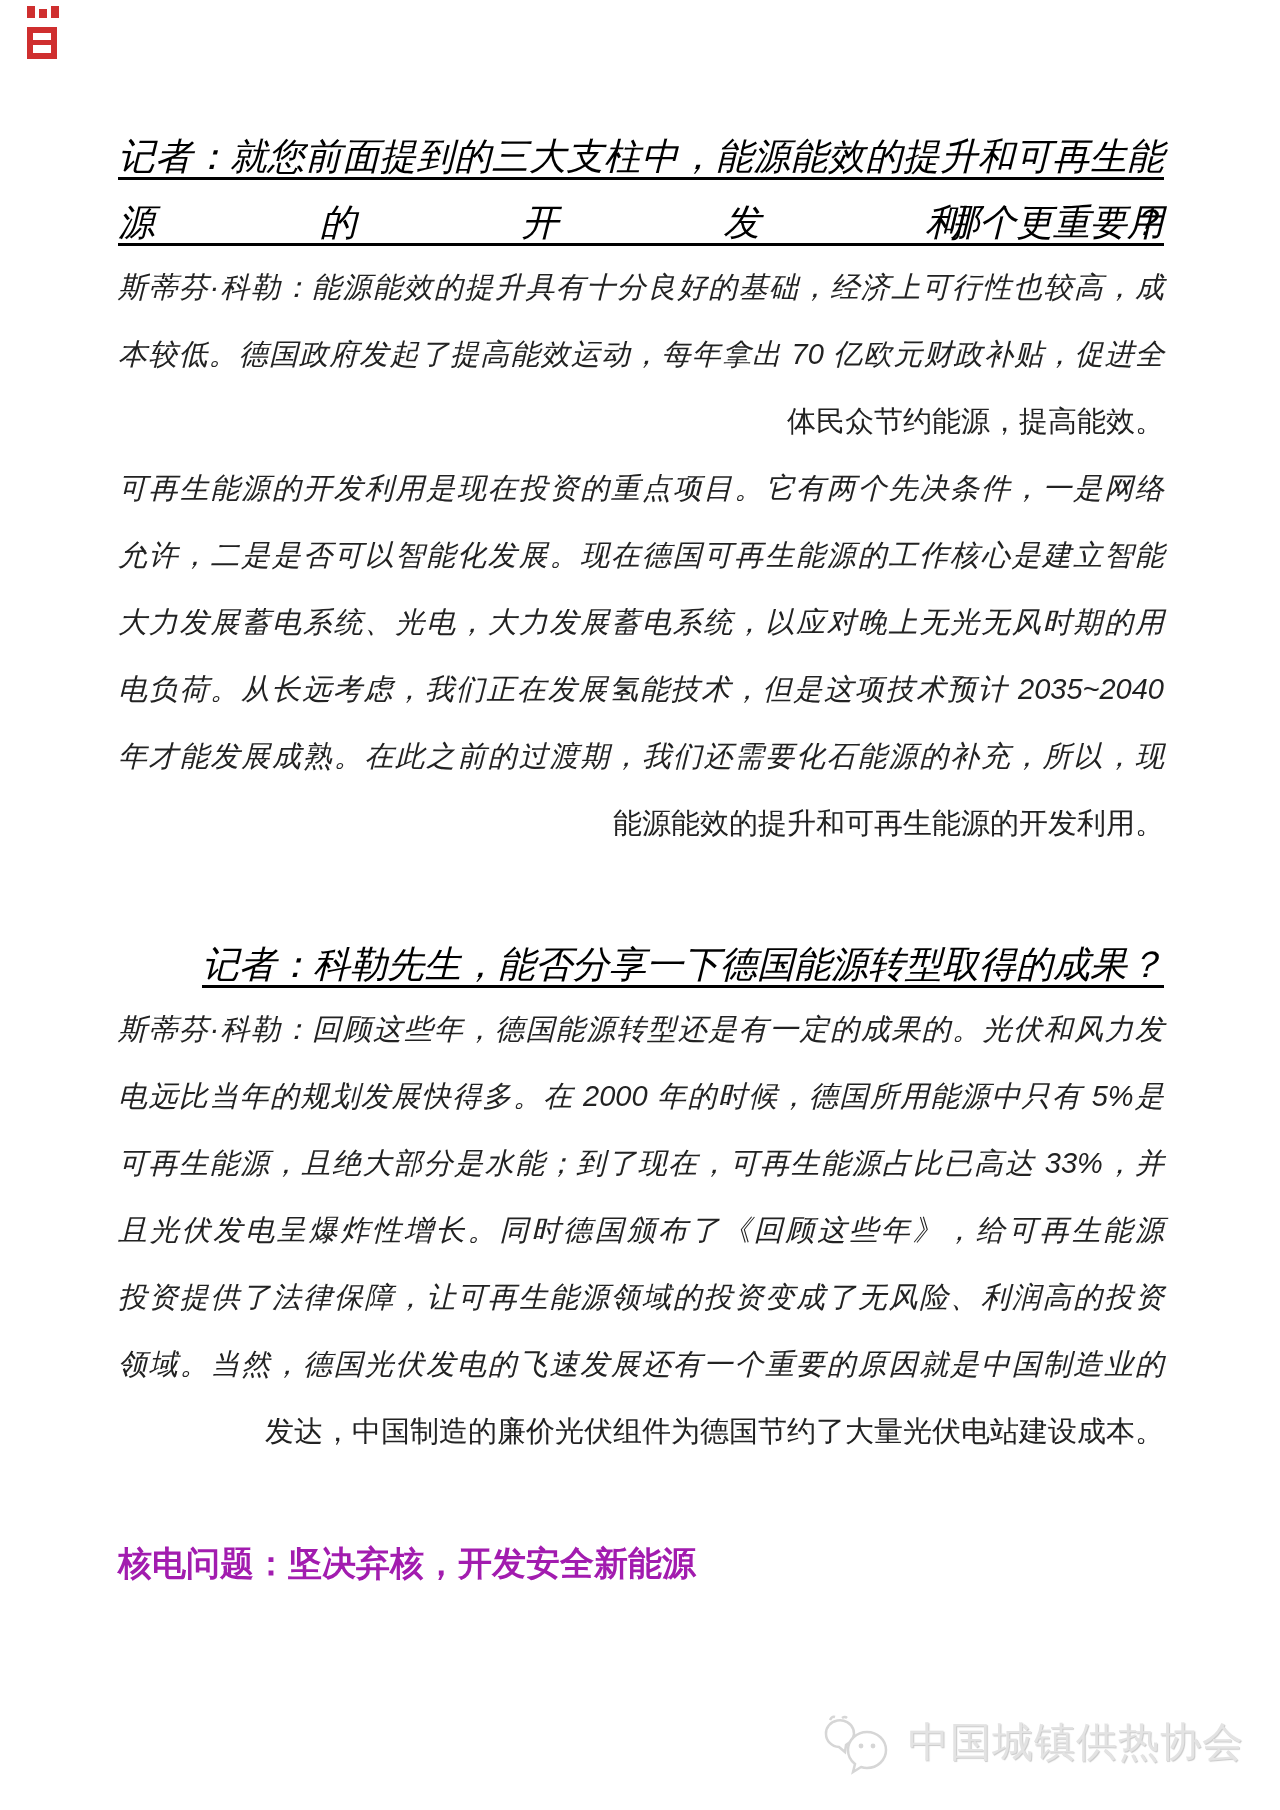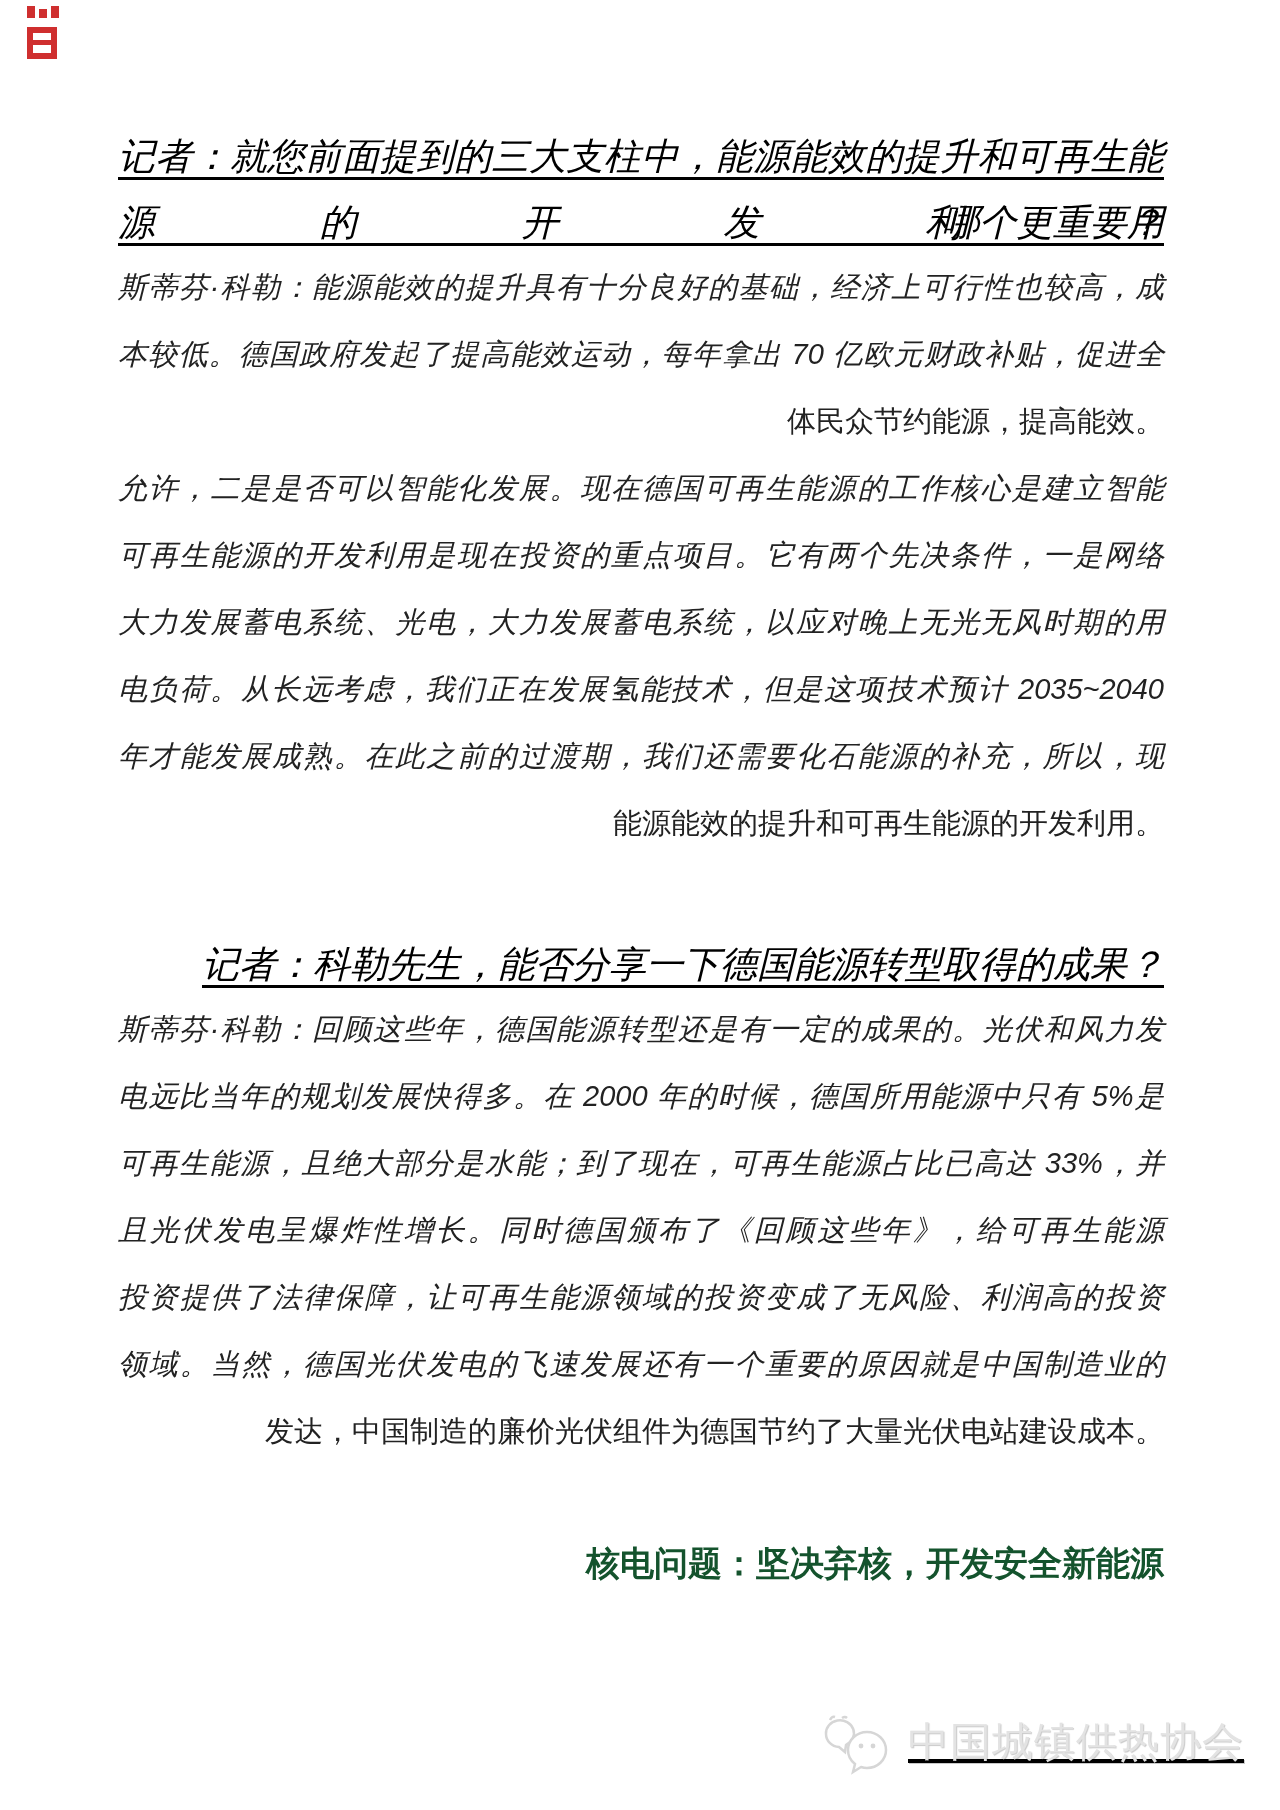--- a/index.html
+++ b/index.html
@@ -82,21 +82,20 @@
   }
 
   
   #footer {
     position: absolute;
     left: 818px;
     top: 1714px;
     display: flex;
     align-items: flex-start;
     gap: 10px;
-    text-decoration: underline;
   }
   #footer .brand {
     font-size: 41px;
     line-height: 56px;
     letter-spacing: 1px;
     color: #e3e3e3;
     text-shadow: 1px 1px 1px #c9c9c9;
     white-space: nowrap;
   }
 </style>
@@ -116,43 +115,43 @@
 
   <div class="block" id="heading1">
     <div class="line qline full">记者：就您前面提到的三大支柱中，能源能效的提升和可再生能源的开发利用</div>
     <div class="line qline">哪个更重要？</div>
   </div>
 
   <div class="block" id="para1">
     <div class="line bline full">斯蒂芬·科勒：能源能效的提升具有十分良好的基础，经济上可行性也较高，成</div>
     <div class="line bline full">本较低。德国政府发起了提高能效运动，每年拿出 70 亿欧元财政补贴，促进全</div>
     <div class="line bline">体民众节约能源，提高能效。</div>
+    <div class="line bline full">可再生能源的开发利用是现在投资的重点项目。它有两个先决条件，一是网络</div>
     <div class="line bline full">允许，二是是否可以智能化发展。现在德国可再生能源的工作核心是建立智能</div>
-    <div class="line bline full">可再生能源的开发利用是现在投资的重点项目。它有两个先决条件，一是网络</div>
     <div class="line bline full">大力发展蓄电系统、光电，大力发展蓄电系统，以应对晚上无光无风时期的用</div>
     <div class="line bline full">电负荷。从长远考虑，我们正在发展氢能技术，但是这项技术预计 2035~2040</div>
     <div class="line bline full">年才能发展成熟。在此之前的过渡期，我们还需要化石能源的补充，所以，现</div>
     <div class="line bline">能源能效的提升和可再生能源的开发利用。</div>
   </div>
 
   <div class="block" id="heading2">
     <div class="line qline">记者：科勒先生，能否分享一下德国能源转型取得的成果？</div>
   </div>
 
   <div class="block" id="para2">
     <div class="line bline full">斯蒂芬·科勒：回顾这些年，德国能源转型还是有一定的成果的。光伏和风力发</div>
     <div class="line bline full">电远比当年的规划发展快得多。在 2000 年的时候，德国所用能源中只有 5%是</div>
     <div class="line bline full">可再生能源，且绝大部分是水能；到了现在，可再生能源占比已高达 33%，并</div>
     <div class="line bline full">且光伏发电呈爆炸性增长。同时德国颁布了《回顾这些年》，给可再生能源</div>
     <div class="line bline full">投资提供了法律保障，让可再生能源领域的投资变成了无风险、利润高的投资</div>
     <div class="line bline full">领域。当然，德国光伏发电的飞速发展还有一个重要的原因就是中国制造业的</div>
     <div class="line bline">发达，中国制造的廉价光伏组件为德国节约了大量光伏电站建设成本。</div>
   </div>
 
-  <div class="block" id="red-heading" style="color: #14532d; text-align: right;">核电问题：坚决弃核，开发安全新能源</div>
+  <div class="block" id="red-heading" style="color: #a21caf;">核电问题：坚决弃核，开发安全新能源</div>
 
   <div id="footer">
     <span>
       <svg width="80" height="62" viewBox="0 0 80 62" fill="none" xmlns="http://www.w3.org/2000/svg">
 
         <path d="M8 20 a14 13 0 1 1 20 11 l-1 7 -6 -5 a14 13 0 0 1 -13 -13 z" stroke="#d6d6d6" stroke-width="2.5" fill="#ffffff"></path>
 
         <path d="M12 6 q2 -4 5 -3" stroke="#d6d6d6" stroke-width="2.5" fill="none"></path>
         <path d="M24 4 q3 -2 5 0" stroke="#d6d6d6" stroke-width="2.5" fill="none"></path>
 

